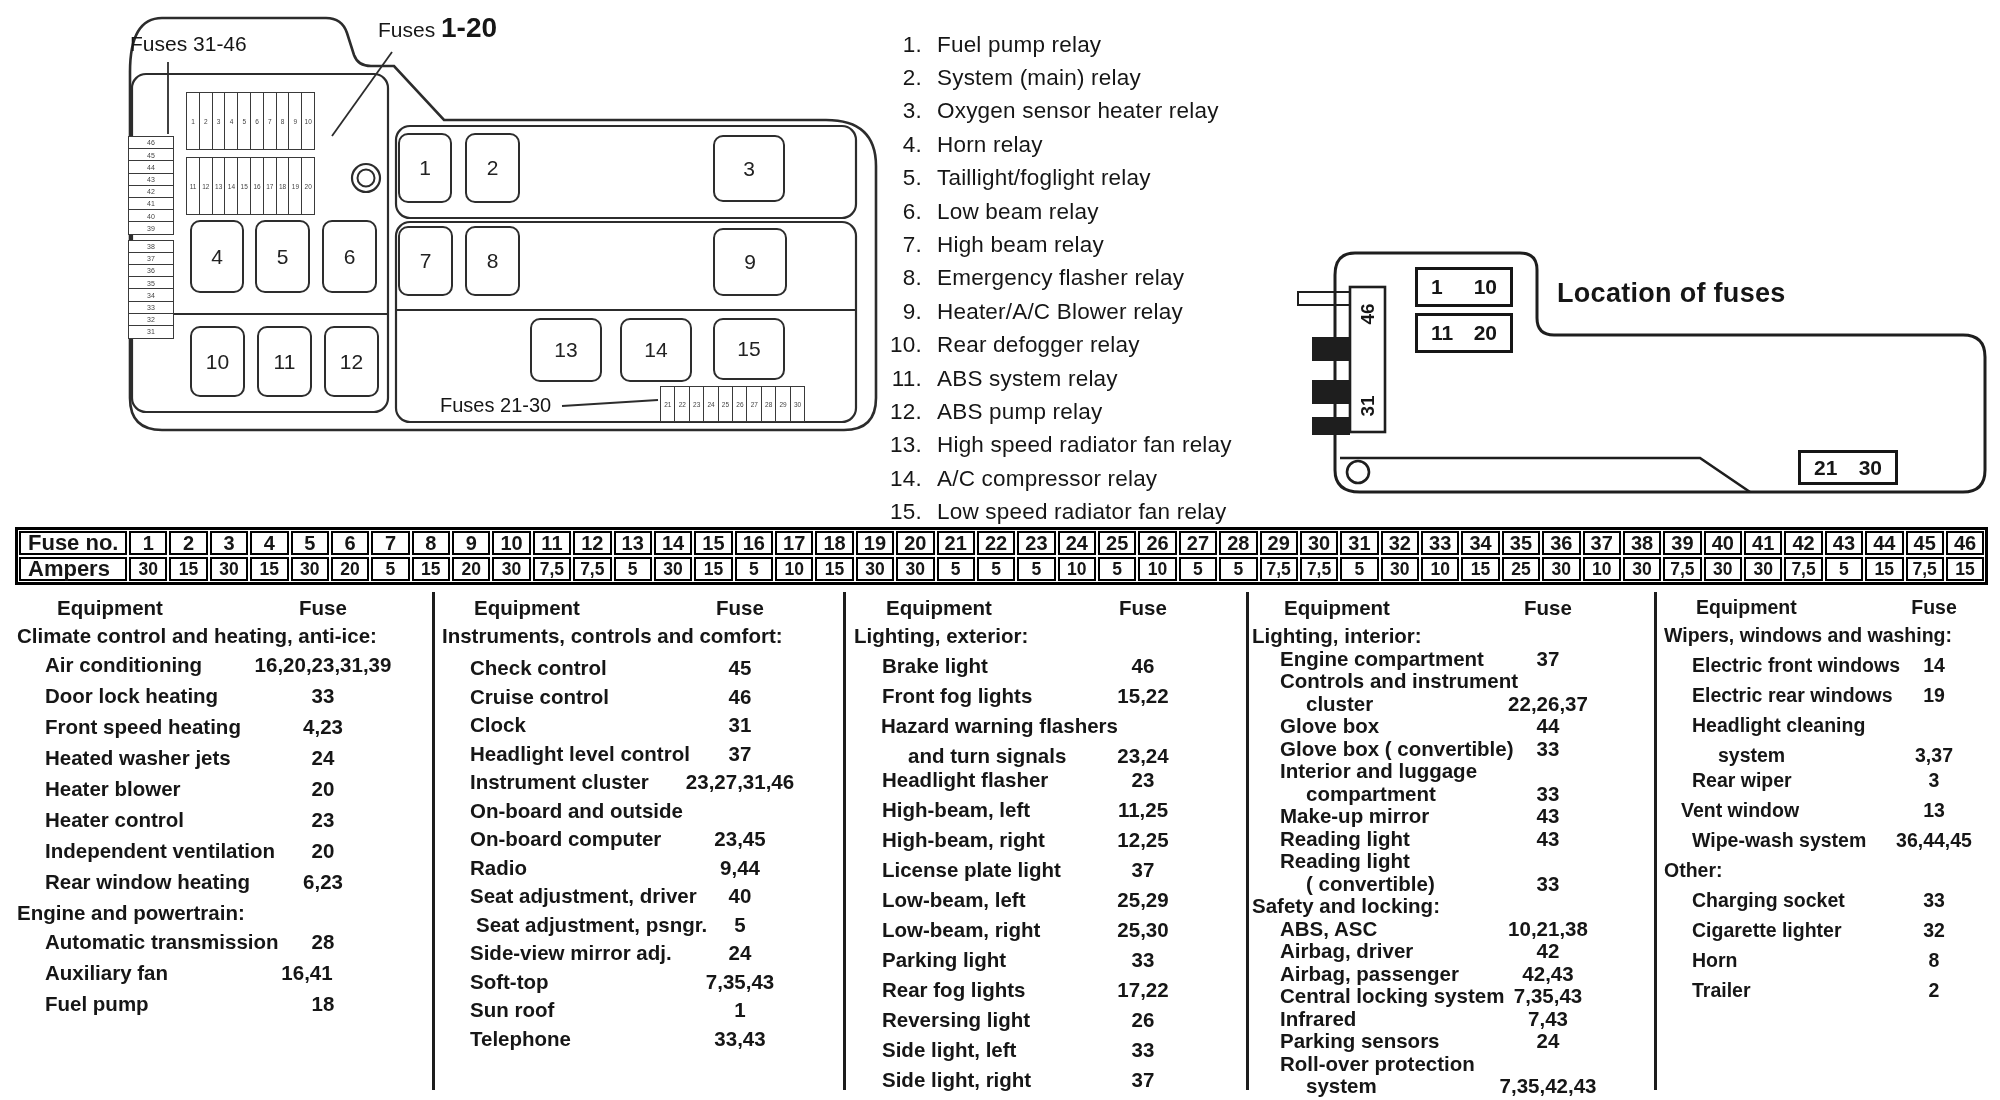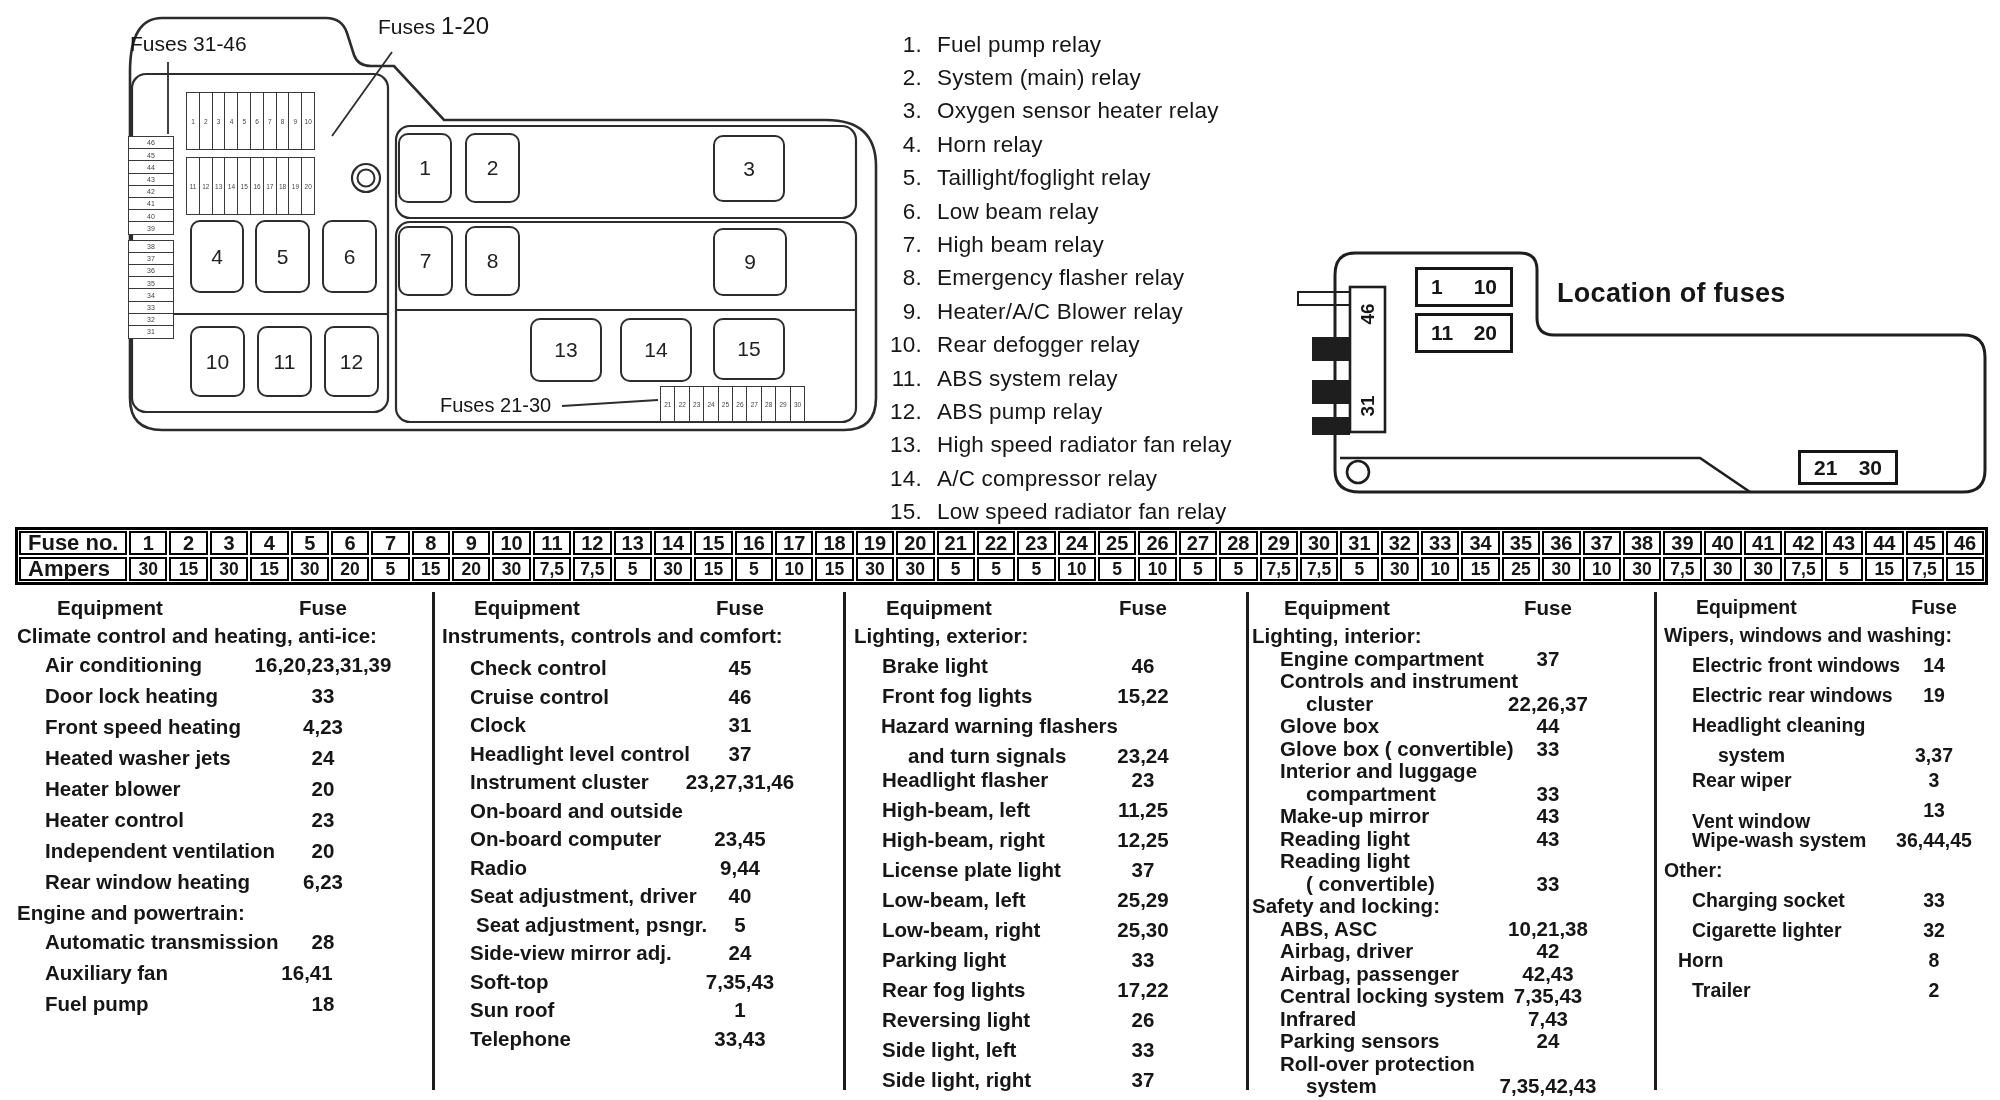--- a/index.html
+++ b/index.html
@@ -9,21 +9,21 @@
     font-family:"Liberation Sans",sans-serif;
   }
   .page{position:absolute;inset:0;}
 
   
   .fusebox{position:absolute;left:110px;top:8px;width:780px;height:430px;}
   .fusebox svg{position:absolute;left:0;top:0;}
   .lbl{position:absolute;font-size:21px;color:#161616;white-space:nowrap;}
   .lbl3146{left:20px;top:24px;}
   .lbl120{left:268px;top:4px;}
-  .lbl120 .bold{font-weight:400;font-size:24px;}
+  .lbl120 .bold{font-weight:700;font-size:28px;}
   .lbl2130{left:330px;top:386px;font-size:20px;}
   .relay{
     position:absolute;border:2.3px solid #2d2d2d;border-radius:10px;background:#fff;
     display:flex;align-items:center;justify-content:center;font-size:21px;color:#222;
     box-sizing:border-box;
   }
   #strip-left{position:absolute;left:18px;top:128px;width:46px;}
   .vcell{height:13.6px;border:1.4px solid #3a3a3a;margin-bottom:-1.4px;background:#fff;
     font-size:7px;color:#444;display:flex;align-items:center;justify-content:center;box-sizing:border-box;}
   .vcell.gap{margin-top:6px;}
@@ -654,40 +654,40 @@
         </div>
         <div class="eqrow c" style="height: 25px;">
           <span class="nm" style="left: 56px;">system</span>
           <span class="vl" style="left: 272px;">3,37</span>
         </div>
         <div class="eqrow i" style="height: 30px;">
           <span class="nm" style="left: 30px;">Rear wiper</span>
           <span class="vl" style="left: 272px;">3</span>
         </div>
         <div class="eqrow i" style="height: 30px;">
-          <span class="nm" style="left: 30px; margin-top: 11px;">Vent window</span>
+          <span class="nm" style="left: 19px;">Vent window</span>
           <span class="vl" style="left: 272px;">13</span>
         </div>
         <div class="eqrow i" style="height: 30px;">
           <span class="nm" style="left: 30px;">Wipe-wash system</span>
           <span class="vl" style="left: 272px;">36,44,45</span>
         </div>
         <div class="eqrow sec" style="height: 30px;">
           <span class="nm" style="left: 2px;">Other:</span>
         </div>
         <div class="eqrow i" style="height: 30px;">
           <span class="nm" style="left: 30px;">Charging socket</span>
           <span class="vl" style="left: 272px;">33</span>
         </div>
         <div class="eqrow i" style="height: 30px;">
           <span class="nm" style="left: 30px;">Cigarette lighter</span>
           <span class="vl" style="left: 272px;">32</span>
         </div>
         <div class="eqrow i" style="height: 30px;">
-          <span class="nm" style="left: 16px;">Horn</span>
+          <span class="nm" style="left: 30px;">Horn</span>
           <span class="vl" style="left: 272px;">8</span>
         </div>
         <div class="eqrow i" style="height: 30px;">
           <span class="nm" style="left: 30px;">Trailer</span>
           <span class="vl" style="left: 272px;">2</span>
         </div>
       </div>
     </div>
   <div class="vdiv" style="left:432px"></div>
   <div class="vdiv" style="left:843px"></div>

